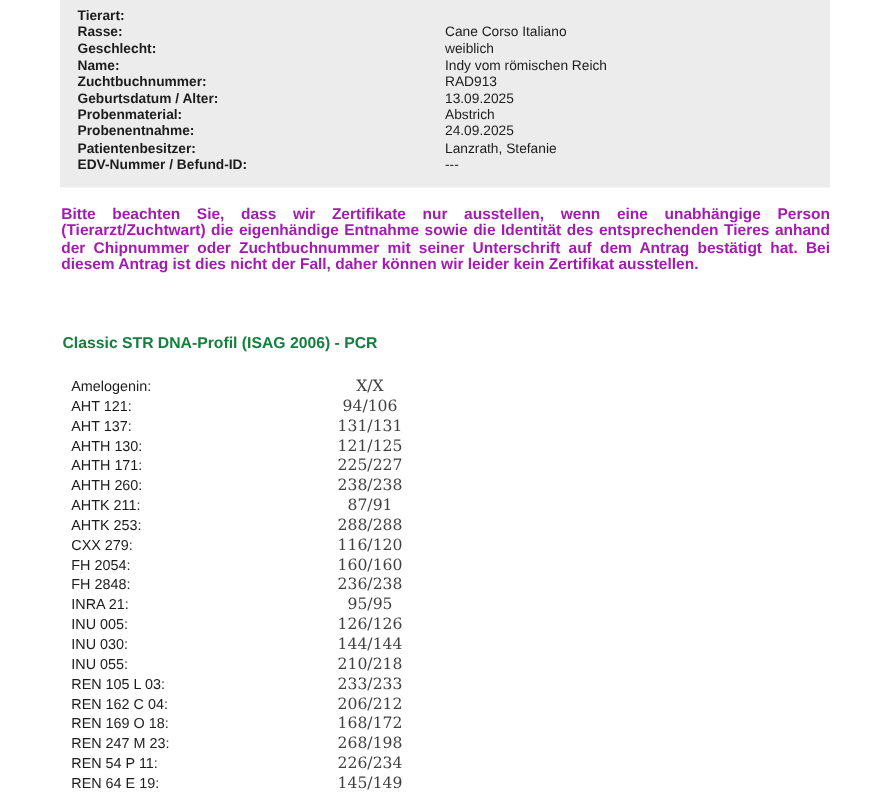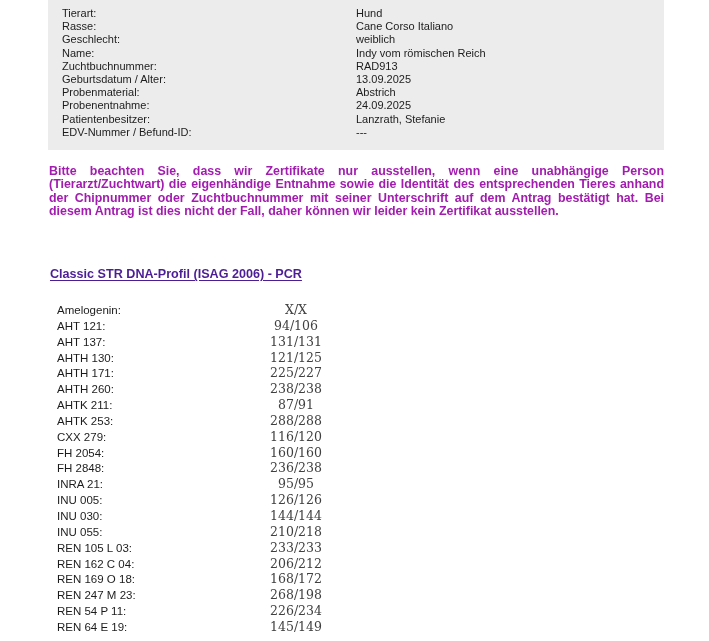--- a/index.html
+++ b/index.html
@@ -16,41 +16,40 @@
   .info-panel {
     position: absolute;
     left: 48px;
     top: 0;
     width: 616px;
     height: 150px;
     background: #ececec;
     padding: 7px 0 0 14px;
   }
   .info-row { display: flex; font-size: 11px; line-height: 13.2px; }
-  .info-label { width: 294px; }
+  .info-label { width: 294px; font-weight: bold; }
   .info-value { flex: 1; }
   .notice {
     position: absolute;
     left: 49px;
     top: 165px;
     width: 615px;
     font-size: 12.4px;
     font-weight: bold;
     color: #a21caf;
     line-height: 13.4px;
     text-align: justify;
   }
   .section-title {
     position: absolute;
     left: 50px;
     top: 267px;
     font-size: 12.6px;
     font-weight: bold;
-    color: #4c1d95;
-    text-decoration: underline;
+    color: #15803d;
     text-underline-offset: 2px;
   }
   .str-table {
     position: absolute;
     left: 57px;
     top: 291px;
     width: 420px;
   }
   .str-row { display: flex; align-items: baseline; height: 15.85px; }
   .str-marker { width: 150px; font-size: 11.5px; line-height: 15.85px; margin-top: 12px; }
@@ -65,21 +64,20 @@
 </style>
 </head>
 <body>
 
 <div class="page">
 
   <section class="info-panel">
 
       <div class="info-row">
         <span class="info-label">Tierart:</span>
-        <span class="info-value">Hund</span>
       </div>
 
       <div class="info-row">
         <span class="info-label">Rasse:</span>
         <span class="info-value">Cane Corso Italiano</span>
       </div>
 
       <div class="info-row">
         <span class="info-label">Geschlecht:</span>
         <span class="info-value">weiblich</span>

